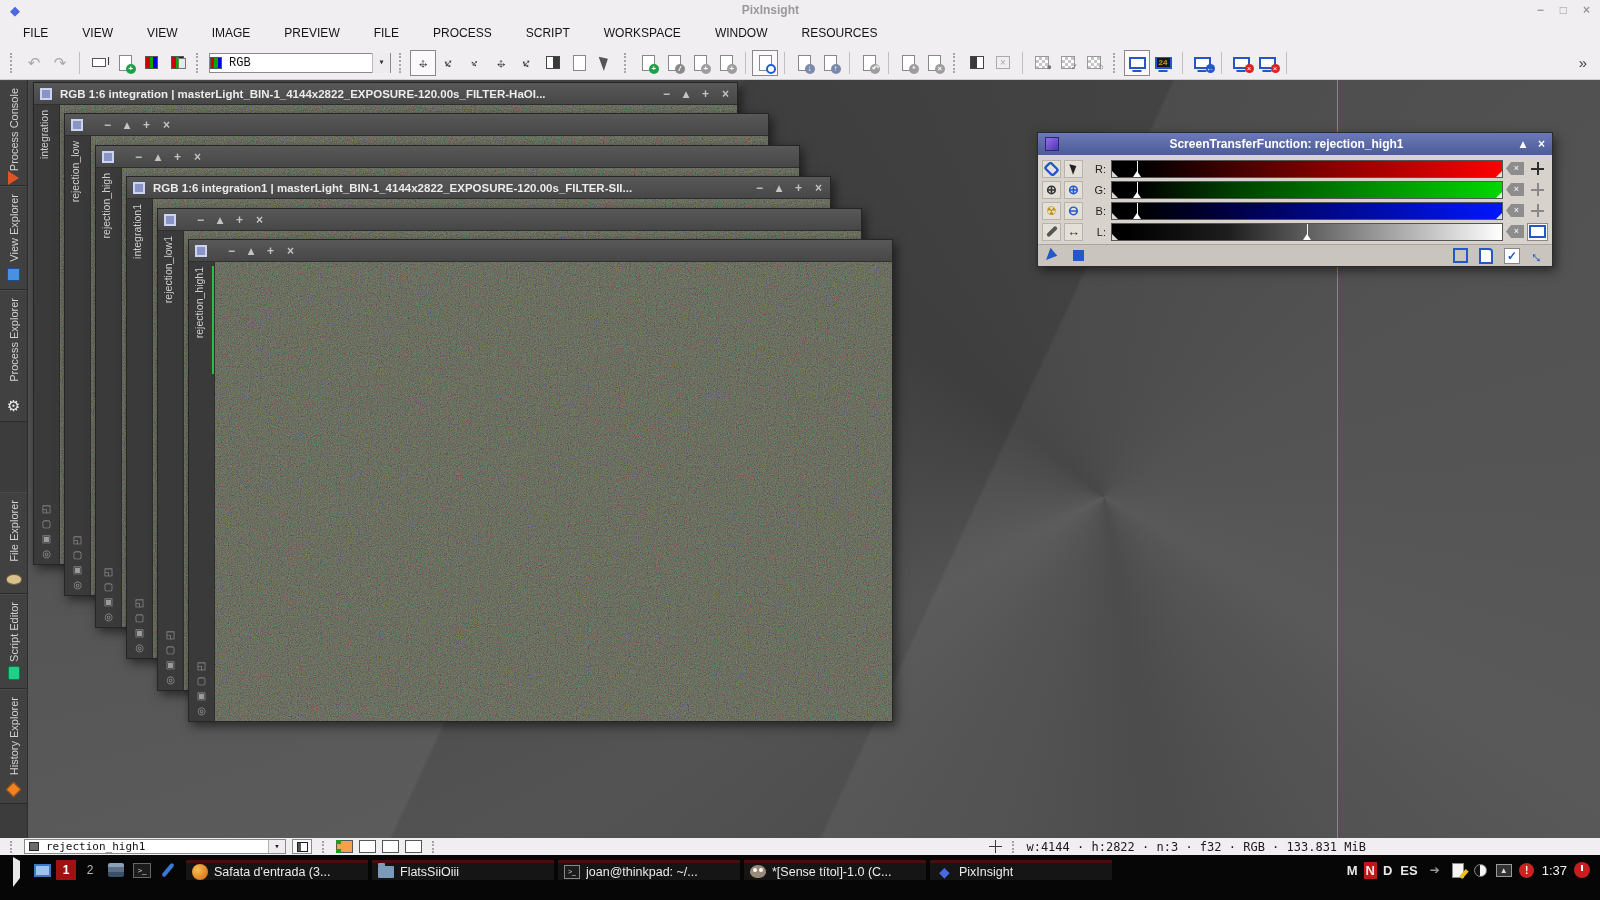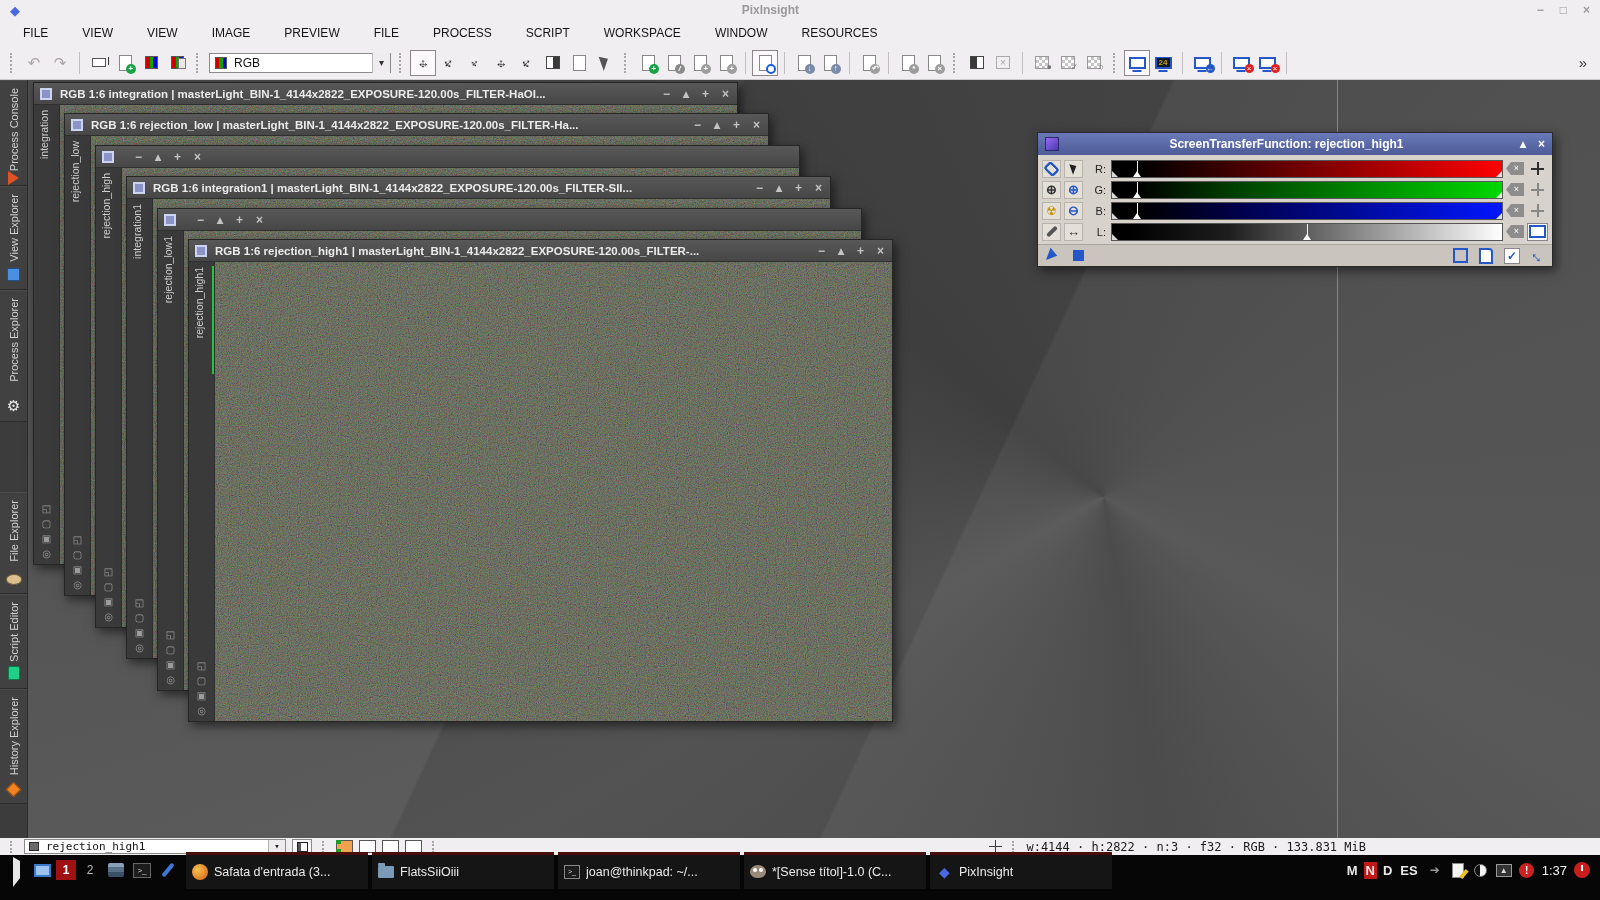--- a/index.html
+++ b/index.html
@@ -46,21 +46,21 @@
   .ic-xsq { width:14px; height:13px; border:1px solid #aaa; color:#aaa; font-size:10px; line-height:11px; text-align:center; }
   .ic-xsq::after { content:'×'; }
   .chk { width:14px; height:13px; border:1px solid #999; background:repeating-conic-gradient(#c4c4c4 0 25%,#fff 0 50%); background-size:6px 6px; position:relative; }
   .chk i { position:absolute; right:-4px; bottom:-4px; font-style:normal; font-size:9px; color:#777; }
   .mon { width:17px; height:12px; border:2px solid #2458c8; position:relative; background:#fff; }
   .mon::after { content:''; position:absolute; left:50%; bottom:-5px; transform:translateX(-50%); width:9px; height:2px; background:#2458c8; }
   .mon.m24 b { position:absolute; left:0; right:0; top:-1px; text-align:center; font-size:8px; color:#c8a000; background:#0f172a; line-height:9px; }
   .mon .mbadge { position:absolute; right:-6px; bottom:-6px; width:9px; height:9px; border-radius:50%; font-size:8px; line-height:9px; text-align:center; color:#fff; }
   .mb-red { background:#d22; } .mb-red::after{ content:'×'; }
   .mb-blue { background:#2458c8; } .mb-blue::after{ content:'←'; }
-  .combo { width:182px; height:20px; background:#fff; border:1px solid #8a8a8a; display:flex; align-items:center; padding-left:5px; margin:0 2px; }
+  .combo { width:182px; height:20px; background:#fff; border:1px solid #8a8a8a; display:flex; align-items:center; margin:0 2px;font-family:Liberation Mono, monospace; }
   .combo .ic-rgb { width:12px; height:12px; margin-right:7px; }
   .combo-label { font-size:12px; color:#111; }
   .combo-arrow { margin-left:auto; width:18px; height:20px; border-left:1px solid #b8b8b8; background:#efecef; text-align:center; font-size:10px; line-height:20px; color:#333; }
 
   
   .main { position:absolute; top:80px; left:0; width:1600px; height:758px; overflow:hidden;
     background:
       linear-gradient(115deg, rgba(255,255,255,0.035) 0 38%, rgba(0,0,0,0.05) 38.2% 60%, rgba(255,255,255,0.03) 60.2%),
       conic-gradient(from 40deg at 69% 55%, #4a4a4a 0deg, #545454 80deg, #464646 130deg, #575757 200deg, #414141 270deg, #4a4a4a 360deg);
   }
@@ -159,21 +159,21 @@
   .taskbar { height:30px; display:flex; align-items:center; width:100%; padding:0 4px; gap:2px; }
   .qi { width:24px; height:24px; display:flex; align-items:center; justify-content:center; flex:none; }
   .qi-cursor::before { content:''; border-left:7px solid #e8e8e8; border-top:4px solid transparent; border-bottom:9px solid transparent; transform:rotate(-25deg); }
   .qi-display { width:17px; height:13px; border:2px solid #3a78c8; background:#9cc4ee; }
   .qi-ws1 { width:20px; height:20px; background:#a01212; color:#fff; font-size:12px; font-weight:bold; display:flex; align-items:center; justify-content:center; }
   .qi-ws2 { color:#bababa; font-size:12px; }
   .qi-stack { width:16px; height:14px; background:linear-gradient(#8aa0b8 0 30%,#5a7088 30% 65%,#3a5068 65%); border-radius:2px; }
   .qi-term { width:18px; height:15px; background:#1c1c1c; border:1px solid #666; color:#ddd; font-size:8px; line-height:13px; text-align:center; }
   .qi-term::after { content:'>_'; }
   .qi-pen { width:4px; height:16px; background:#3a78d8; border-radius:2px; transform:rotate(40deg); }
-  .task { width:182px; height:37px; background:#151515; border-top:3px solid #4a0d0d; display:flex; align-items:center; gap:6px; padding:0 6px; margin-left:4px; flex:none; overflow:hidden; }
+  .task { width:182px; height:20px; background:#151515; border-top:3px solid #4a0d0d; display:flex; align-items:center; gap:6px; padding:0 6px; margin-left:4px; flex:none; overflow:hidden; }
   .task-ic { flex:none; display:flex; align-items:center; justify-content:center; width:17px; height:17px; }
   .task-label { color:#ececec; font-size:12.5px; white-space:nowrap; overflow:hidden; }
   .ti-thunderbird { width:16px; height:16px; border-radius:50%; background:radial-gradient(circle at 35% 35%,#f8c050,#d06010); }
   .ti-folder { width:16px; height:12px; background:#7a9ab8; border-radius:1px; position:relative; }
   .ti-folder::before { content:''; position:absolute; top:-3px; left:0; width:7px; height:3px; background:#7a9ab8; border-radius:1px 1px 0 0; }
   .ti-terminal { width:16px; height:14px; background:#1c1c1c; border:1px solid #888; color:#ddd; font-size:7px; line-height:12px; text-align:center; }
   .ti-terminal::after { content:'>_'; }
   .ti-gimp { width:16px; height:13px; background:#9a8a7a; border-radius:50% 50% 45% 45%; position:relative; }
   .ti-gimp::before, .ti-gimp::after { content:''; position:absolute; top:3px; width:4px; height:4px; background:#fff; border-radius:50%; }
   .ti-gimp::before { left:3px; } .ti-gimp::after { right:3px; }
@@ -451,21 +451,20 @@
         <svg preserveAspectRatio="none">
               <rect width="100%" height="100%" filter="url(#grain)"></rect>
             </svg>
       </div>
     </div>
   </div>
 
   <div class="img-window" style="left: 64px; top: 33px; z-index: 11;">
     <div class="win-titlebar">
       <span class="win-icon"></span>
-      <span class="win-title">RGB 1:6 rejection_low | masterLight_BIN-1_4144x2822_EXPOSURE-120.00s_FILTER-Ha...</span>
       <span class="wbtn">−</span>
       <span class="wbtn">▴</span>
       <span class="wbtn">+</span>
       <span class="wbtn">×</span>
     </div>
     <div class="win-body">
       <div class="win-strip">
         <span class="win-tab">rejection_low</span>
 
         <span class="side-icons">
@@ -561,21 +560,20 @@
         <svg preserveAspectRatio="none">
               <rect width="100%" height="100%" filter="url(#grain)"></rect>
             </svg>
       </div>
     </div>
   </div>
 
   <div class="img-window" style="left: 188px; top: 159px; z-index: 15;">
     <div class="win-titlebar">
       <span class="win-icon"></span>
-      <span class="win-title">RGB 1:6 rejection_high1 | masterLight_BIN-1_4144x2822_EXPOSURE-120.00s_FILTER-...</span>
       <span class="wbtn">−</span>
       <span class="wbtn">▴</span>
       <span class="wbtn">+</span>
       <span class="wbtn">×</span>
     </div>
     <div class="win-body">
       <div class="win-strip">
         <span class="win-tab">rejection_high1</span>
         <span class="active-line"></span>
         <span class="side-icons">

